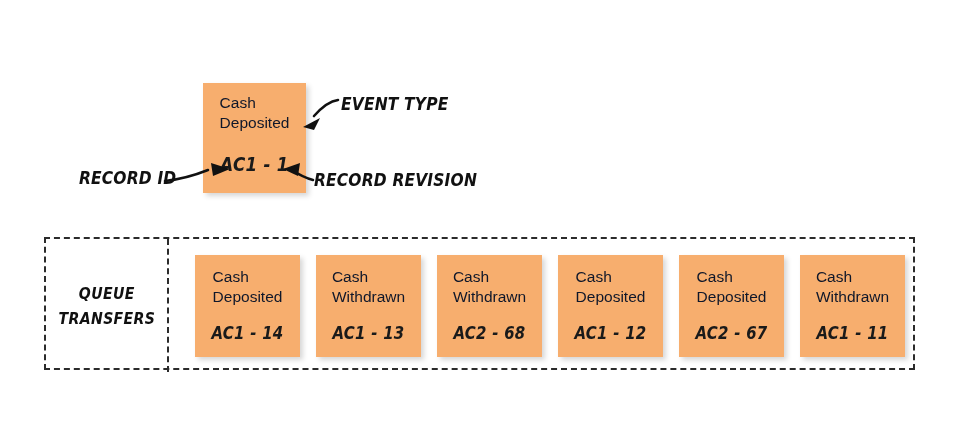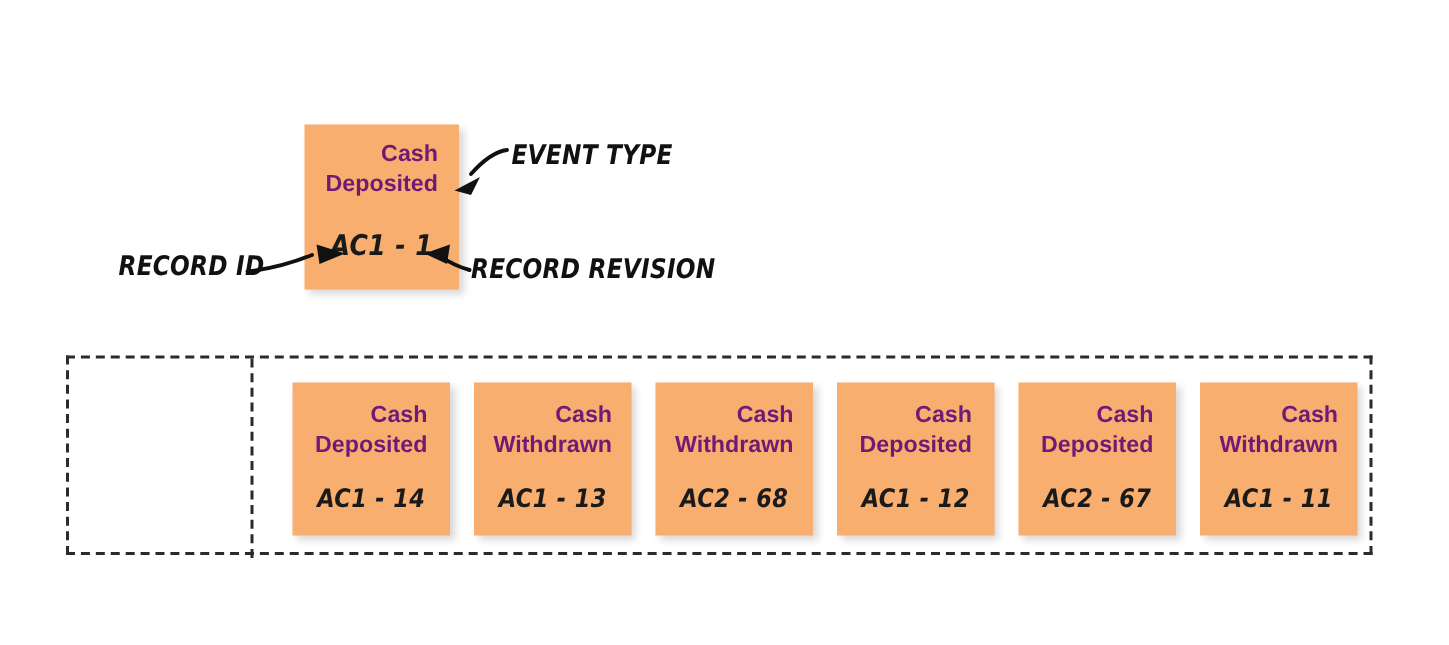--- a/index.html
+++ b/index.html
@@ -32,23 +32,23 @@
     box-sizing: border-box;
     display: flex;
     flex-direction: column;
     align-items: center;
     justify-content: flex-start;
   }
   .event-card .ev-type {
     font-family: "Liberation Sans", sans-serif;
     font-size: 15.5px;
     line-height: 1.28;
-    color: #701a75;
-    text-align: right;
-    font-weight: 700;
+    color: #0f172a;
+    text-align: left;
+    font-weight: 400;
     white-space: pre-line;
   }
   .event-card .ev-id {
     font-family: "DejaVu Sans", sans-serif;
     font-size: 17px;
     font-weight: 700;
     font-style: italic;
     letter-spacing: 0.3px;
     color: #1a1a1a;
     text-align: center;
@@ -207,20 +207,24 @@
 
     <g>
       <path d="M 313 180 C 305 178, 298 174, 292 170" stroke="#111111" stroke-width="2.6" fill="none" stroke-linecap="round"></path>
       <path d="M 283 169 L 300 163 L 298 176 Z" fill="#111111"></path>
     </g>
   </svg>
 
   <div id="queue-container">
     <div id="queue-divider"></div>
 
+    <div id="queue-label">
+      <span>QUEUE</span>
+      <span>TRANSFERS</span>
+    </div>
 
     <div id="queue-cards">
 
       <div class="event-card">
         <div class="ev-type">Cash
 Deposited</div>
         <div class="ev-id">AC1 - 14</div>
       </div>
 
       <div class="event-card">

